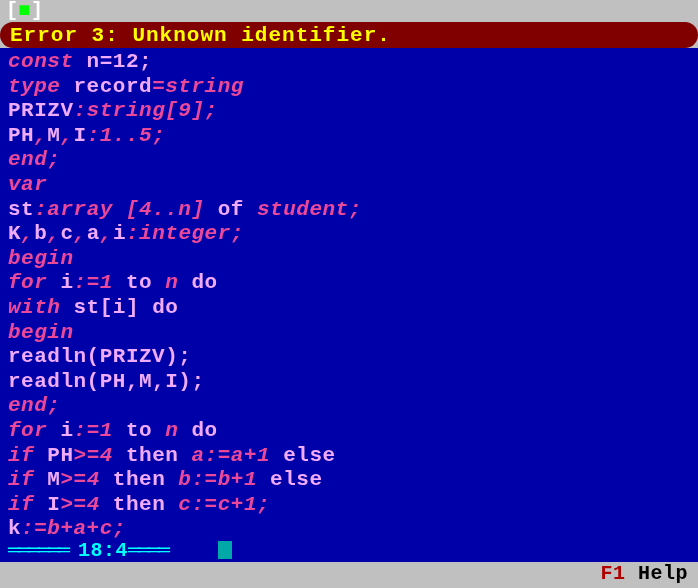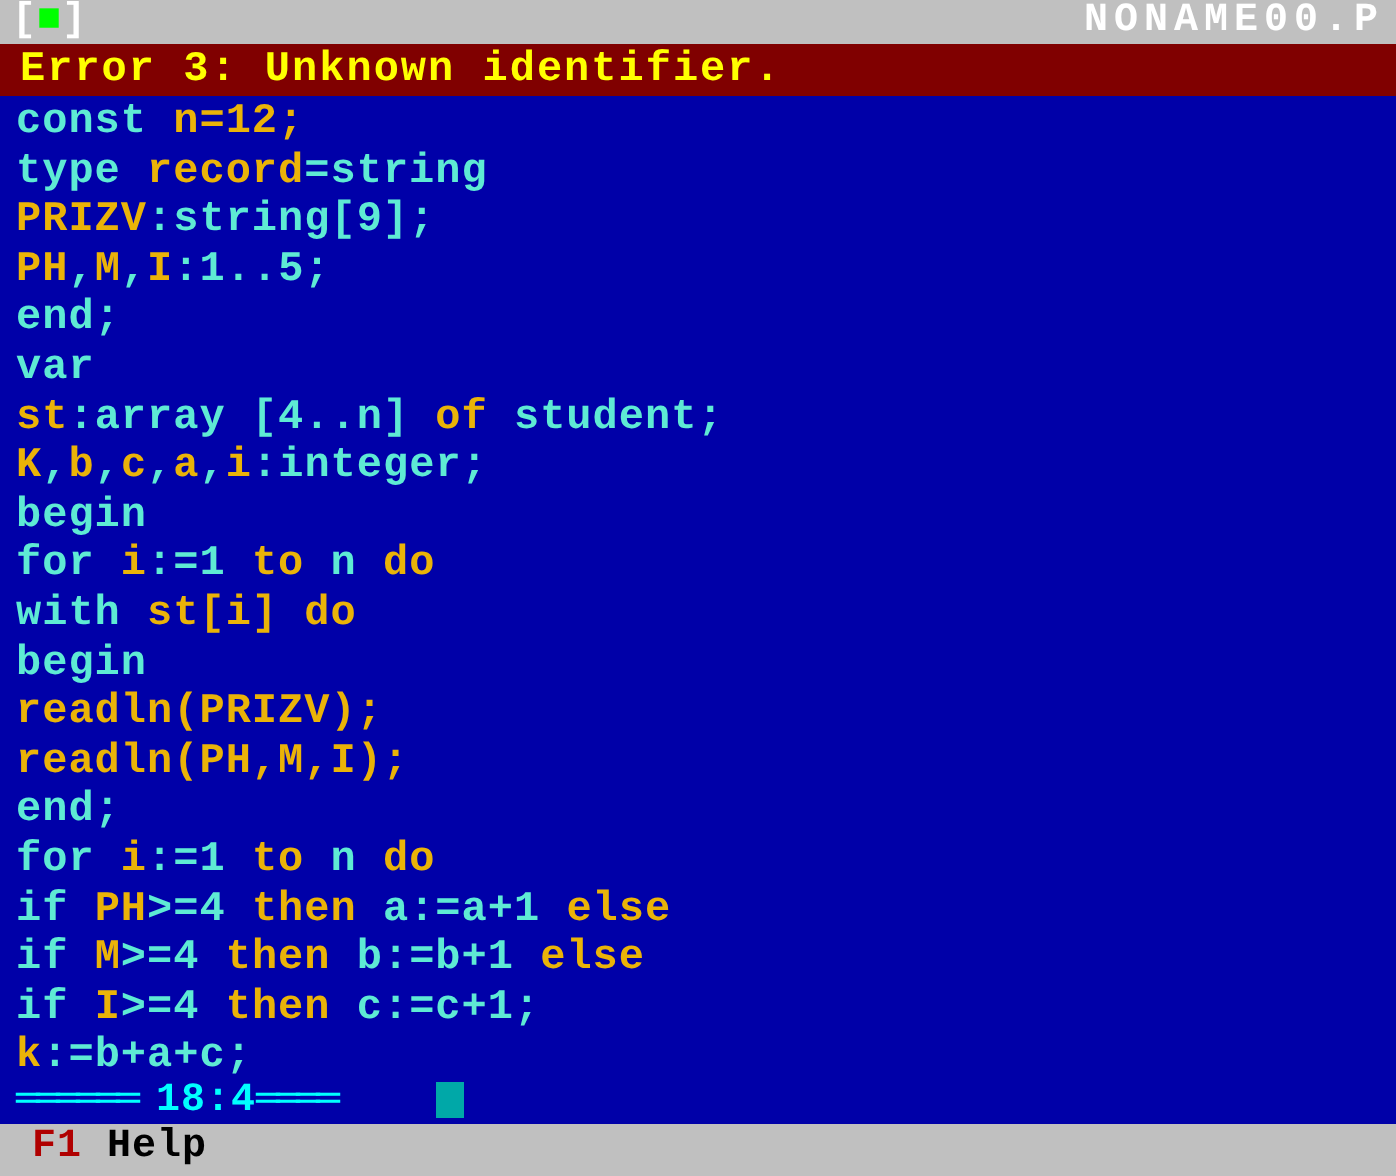--- a/index.html
+++ b/index.html
@@ -31,74 +31,75 @@
   .titlebar .filename { color: #fff; letter-spacing: 3px; white-space: nowrap; }
   .errorbar {
     height: 26px;
     background: #800000;
     color: #ffff00;
     padding: 0 10px;
     display: flex;
     align-items: center;
     font-size: 21px;
     letter-spacing: 1px;
+    border-radius: 13px;
   }
   .editor {
     flex: 1;
     background: #0000a8;
     color: #ffff00;
     padding: 2px 8px 2px 8px;
     overflow: hidden;
     line-height: 24.6px;
     font-size: 21px;
     white-space: pre;
     border-right: 4px solid #0000a8;
   }
-  .editor .w { color: #5eead4; }
-  .editor .y { color: #eab308; }
+  .editor .w { color: #ec4899; font-style: italic; }
+  .editor .y { color: #f0abfc; }
   .statusline {
     height: 24px;
     background: #0000a8;
     color: #00ffff;
     display: flex;
     align-items: center;
     padding: 0 8px;
     font-size: 20px;
     border-top: 0;
   }
   .statusline .dbl { letter-spacing: -2px; margin-right: 10px;}
   .statusline .scroll-thumb {
     background: #00a8a8;
     width: 14px; height: 18px;
     margin-left: 40px;
   }
   .menubar {
     height: 26px;
     background: #c0c0c0;
     display: flex;
-    align-items: flex-start;
-    padding: 0 16px;
+    align-items: flex-end;
+    padding: 0 4px;
     font-size: 20px;
     gap: 8px;
     white-space: nowrap;
+    flex-direction: column;
   }
   .menubar .key { color: #b00000; font-weight: bold; }
   .menubar .lbl { color: #000; font-weight: bold; margin-right: 6px;}
 </style>
 </head>
 <body>
 
 <div class="app">
 
   <div class="titlebar">
     <span class="close-box">
       <span>[</span><span class="green">■</span><span>]</span>
     </span>
     <span class="spacer"></span>
-    <span class="filename">NONAME00.P</span>
   </div>
 
   <div class="errorbar">
     <span>Error 3: Unknown identifier.</span>
   </div>
 
   <div class="editor"><span class="w">const</span><span class="y"> n=12;</span>
 <span class="w">type </span><span class="y">record</span><span class="w">=string</span>
 <span class="y">PRIZV</span><span class="w">:string[9];</span>
 <span class="y">PH</span><span class="w">,</span><span class="y">M</span><span class="w">,</span><span class="y">I</span><span class="w">:1..5;</span>

